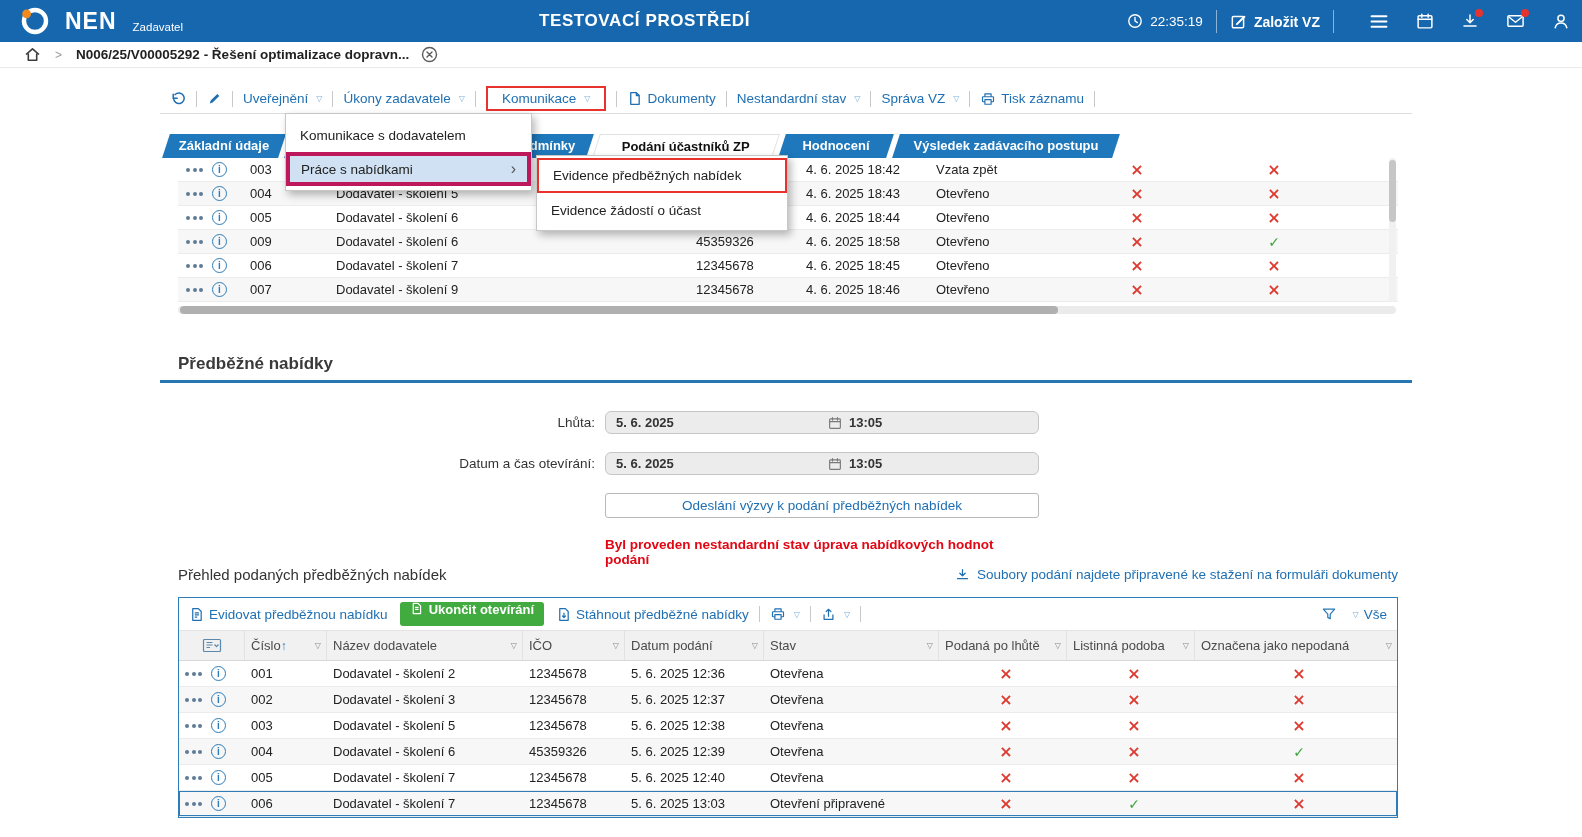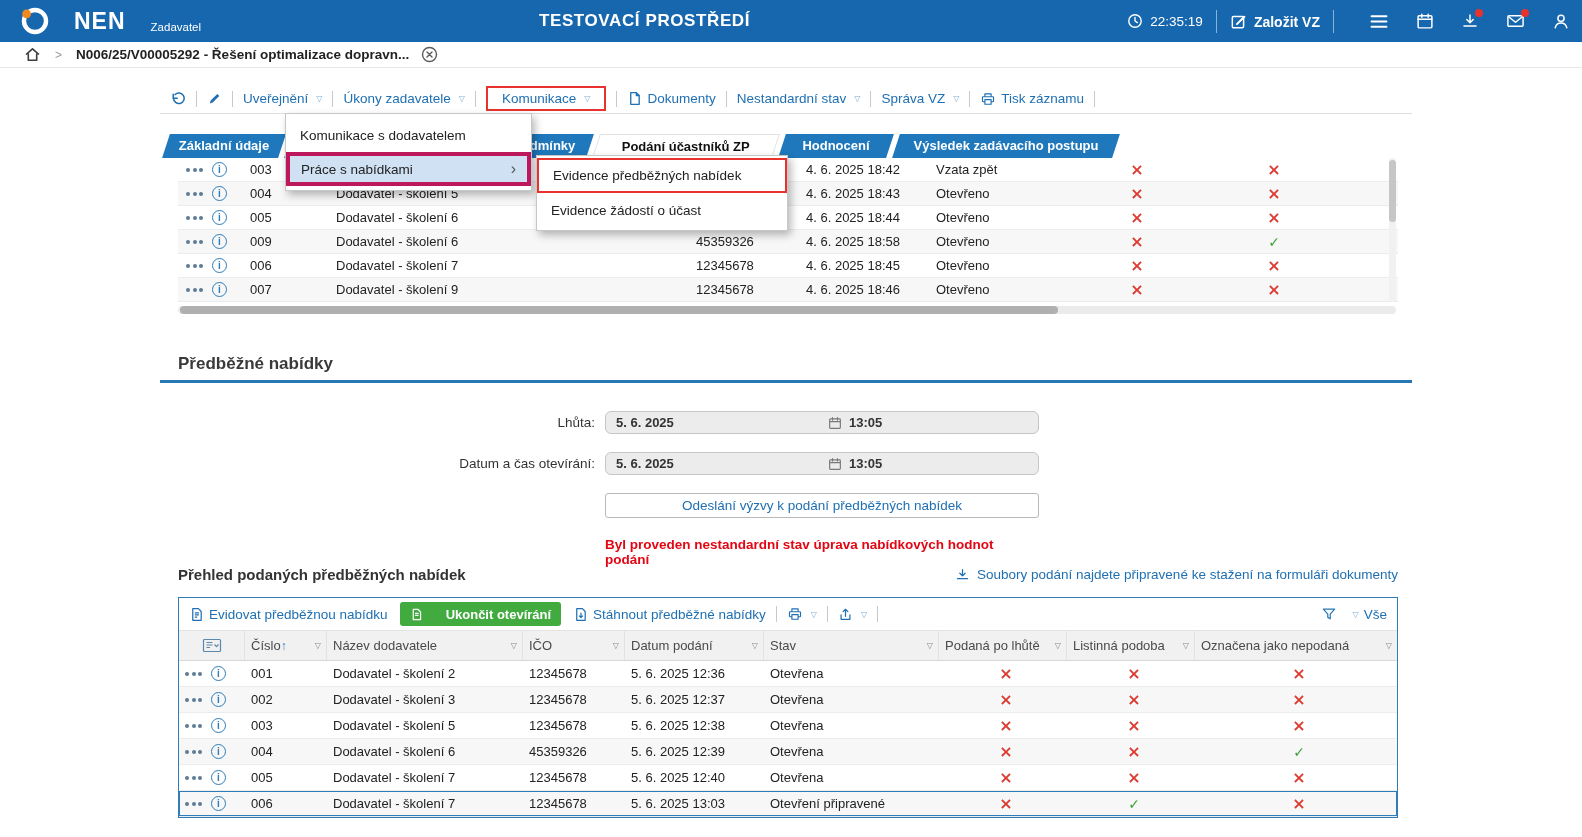--- a/index.html
+++ b/index.html
@@ -2,21 +2,21 @@
 <html lang="cs"><head>
 <meta charset="utf-8">
 <style>
   *{margin:0;padding:0;box-sizing:border-box}
   html,body{background:#fff}
   body{font-family:"Liberation Sans","DejaVu Sans",sans-serif;}
   .page{position:relative;width:1582px;height:837px;background:#fff;overflow:hidden}
 
   
   .topbar{position:absolute;left:0;top:0;width:100%;height:42px;background:#1767ae;color:#fff;display:flex;align-items:center}
-  .logo-wrap{display:flex;align-items:center;margin-left:20px;gap:24px}
+  .logo-wrap{display:flex;align-items:center;margin-left:20px;gap:15px}
   .logo-text{font-size:23px;font-weight:700;letter-spacing:1px}
   .logo-sub{font-size:11.5px;margin-top:12px;margin-left:1px}
   .env-title{position:absolute;left:539px;top:11px;font-size:17px;font-weight:700;letter-spacing:.6px}
   .topbar-right{position:absolute;right:12px;top:0;height:42px;display:flex;align-items:center}
   .tb-item{display:flex;align-items:flex-end;gap:7px;font-size:13.5px;white-space:nowrap}
   .tb-item.bold{font-weight:700;font-size:14px}
   .tb-sep{width:1px;height:23px;background:rgba(255,255,255,.5);margin:0 13px}
   .tb-icons{display:flex;align-items:center;gap:27px;margin-left:22px}
   .tbadge{position:relative;display:inline-flex}
   .tbadge .dot{position:absolute;top:-3px;right:-4px;width:8px;height:8px;border-radius:50%;background:#e8322e}
@@ -73,27 +73,27 @@
   .sec-rule{position:absolute;left:160px;top:380px;width:1252px;height:3px;background:#2777b4}
   .flabel{position:absolute;left:250px;width:345px;text-align:right;font-size:13.5px;color:#333;line-height:23px}
   .ffield{position:absolute;left:605px;width:434px;height:23px;background:#ececec;border:1px solid #c6c6c6;border-radius:6px;display:flex;align-items:center;font-size:13px;color:#333;cursor:text}
   .ffield .dt{width:222px;padding-left:10px;font-weight:700}
   .ffield .tm{margin-left:7px;font-weight:700}
   .sendbtn{position:absolute;left:605px;top:493px;width:434px;height:25px;background:#fff;border:1px solid #b9b9b9;border-radius:3px;color:#1f6fb2;font-size:13.5px;text-align:center;line-height:23px;cursor:pointer}
   .warntext{position:absolute;left:605px;top:537px;width:434px;text-align:left;color:#e30613;font-weight:700;font-size:13.5px}
 
   
   .ph-row{position:absolute;left:178px;top:566px;width:1220px;display:flex;justify-content:space-between;align-items:center}
-  .ph-title{font-size:15px;font-weight:700;color:#333}
+  .ph-title{font-size:15px;font-weight:400;color:#333}
   .ph-link{display:flex;align-items:center;gap:7px;color:#1f6fb2;font-size:13.5px;cursor:pointer}
 
   
   .btable{position:absolute;left:178px;top:597px;width:1220px;background:#fff;border:1px solid #2e7cb8}
   .btb{height:33px;display:flex;align-items:center;padding:0 10px;font-size:13.5px;color:#1f6fb2;border-bottom:1px solid #e3e3e3}
-  .greenbtn{background:#41ab3f;color:#fff;border:none;border-radius:3px;height:24px;display:flex;align-items:center;gap:23px;padding:0 10px;font-weight:700;font-size:13px;margin:0 12px;cursor:pointer;font-family:inherit}
+  .greenbtn{background:#41ab3f;color:#fff;border:none;border-radius:3px;height:24px;display:flex;align-items:flex-start;gap:6px;padding:0 10px;font-weight:700;font-size:13px;margin:0 12px;cursor:pointer;font-family:inherit}
   .btb .right{margin-left:auto;display:flex;align-items:center;gap:13px}
   .vse{display:flex;align-items:center;gap:5px;cursor:pointer}
   .bhead{display:grid;grid-template-columns:66px 82px 196px 102px 139px 175px 128px 128px 202px;height:30px;background:#f1f1f1;border-bottom:1px solid #d8d8d8;font-size:13px;color:#4a4a4a;align-items:stretch}
   .hcell{position:relative;display:flex;align-items:center;padding:0 16px 0 6px;border-right:1px solid #e2e2e2;white-space:nowrap;cursor:pointer}
   .hcell:last-child{border-right:none}
   .hcell .sort{position:absolute;right:5px;font-size:8px;color:#8b8b8b;font-family:"DejaVu Sans",sans-serif}
   .hcell .up{color:#2e7cb8;font-weight:700;font-size:12px}
   .hico{justify-content:center;padding-right:6px}
   .brow{display:grid;grid-template-columns:66px 82px 196px 102px 139px 175px 128px 128px 202px;align-items:center;height:26px;border-bottom:1px solid #ececec;font-size:13px;color:#222;background:#fff}
   .brow.alt{background:#f7f7f7}

